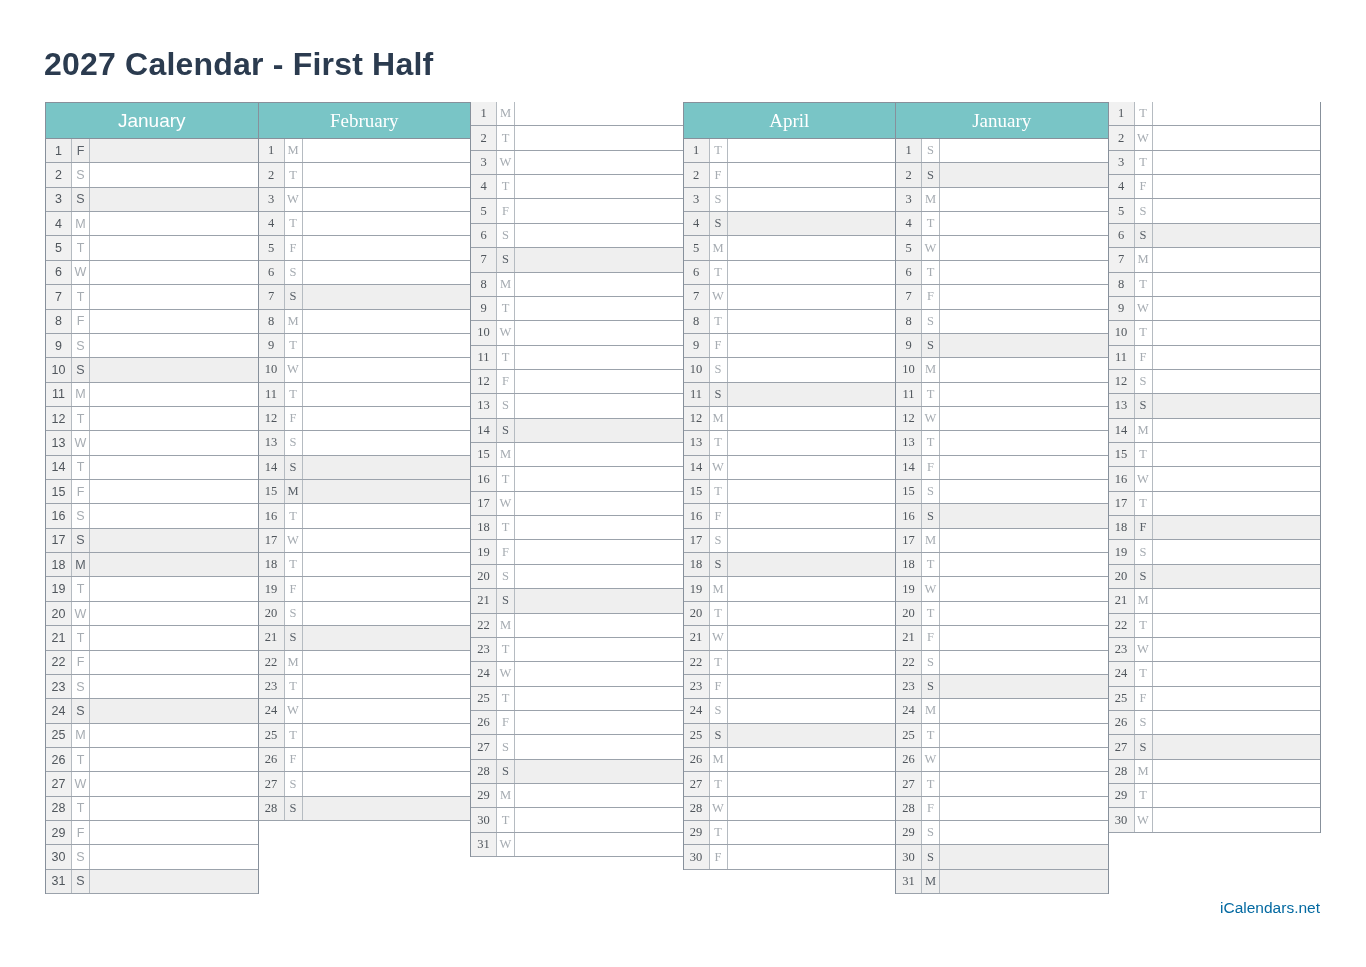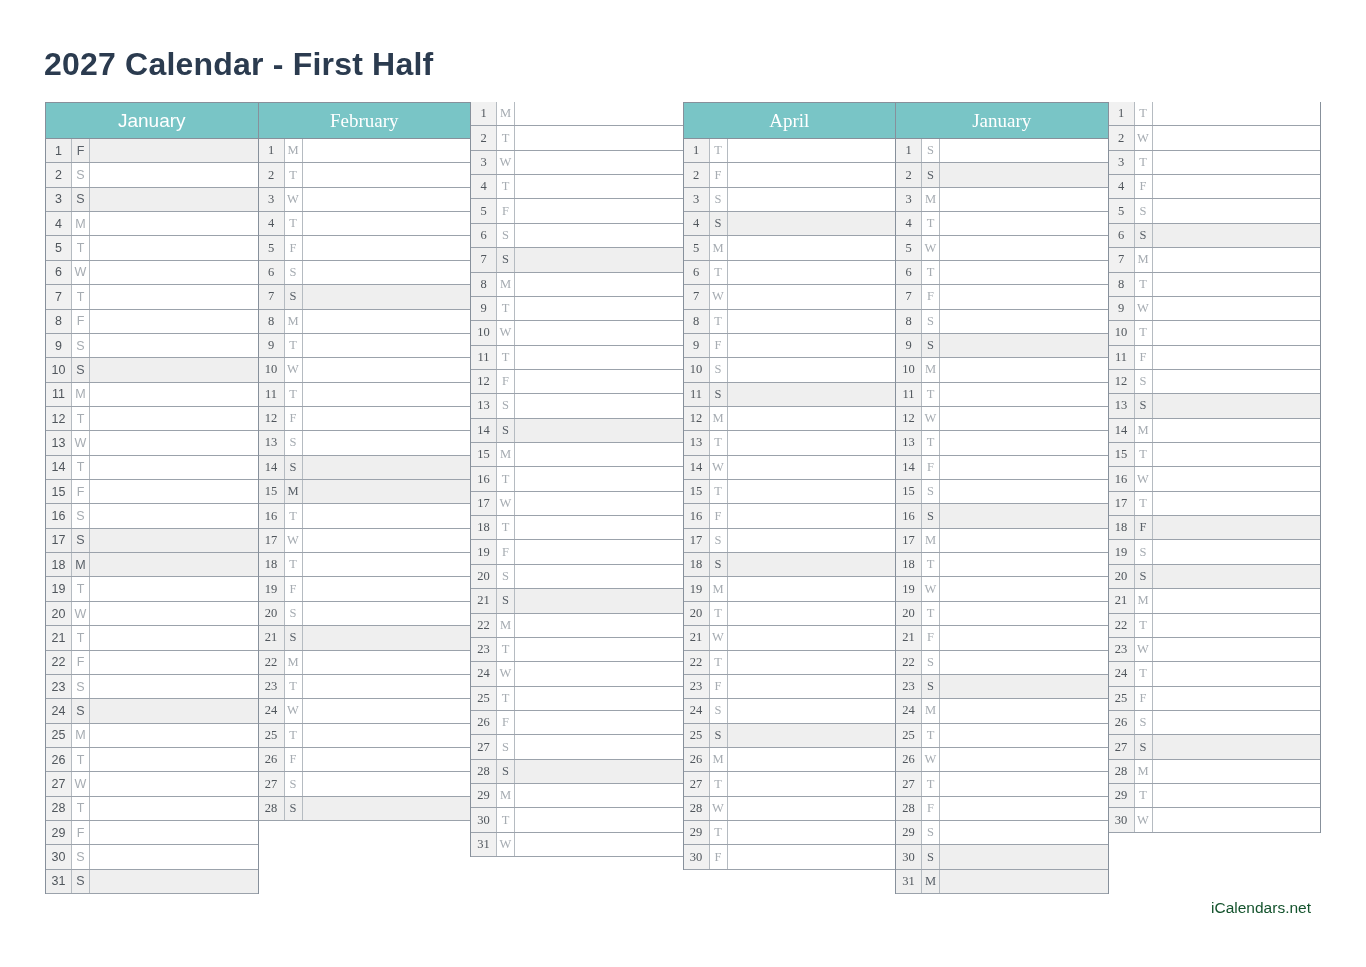--- a/index.html
+++ b/index.html
@@ -41,22 +41,22 @@
   .day-row.shaded .day-num{background:#efefef;}
   .day-dow{
     width:18px;box-sizing:border-box;flex:none;
     border-right:1px solid #b5bbc1;
     display:flex;align-items:center;justify-content:center;
     font-size:12.5px;color:#a6acb2;
   }
   .day-row.shaded .day-dow{color:#596068;font-weight:400;}
   .day-note{flex:1;}
   .footer-brand{
-    position:absolute;top:899px;right:55px;
-    font-size:15.5px;color:#14532d;
+    position:absolute;top:899px;right:46px;
+    font-size:15.5px;color:#0369a1;
   }
 </style>
 </head>
 <body>
 
 <h1 class="page-title">2027 Calendar - First Half</h1>
 
 <div class="calendar" id="calendar">
     <div class="month">
       <div class="month-header">January</div>

